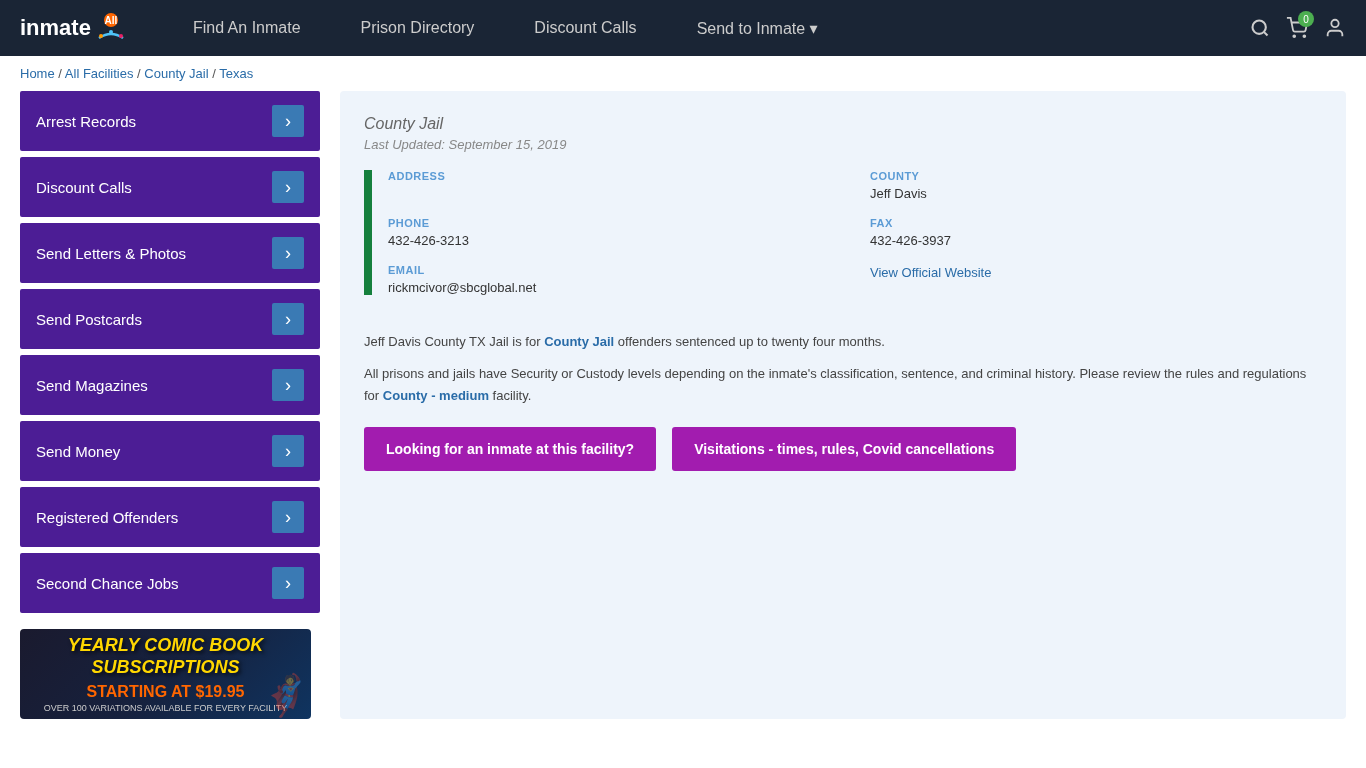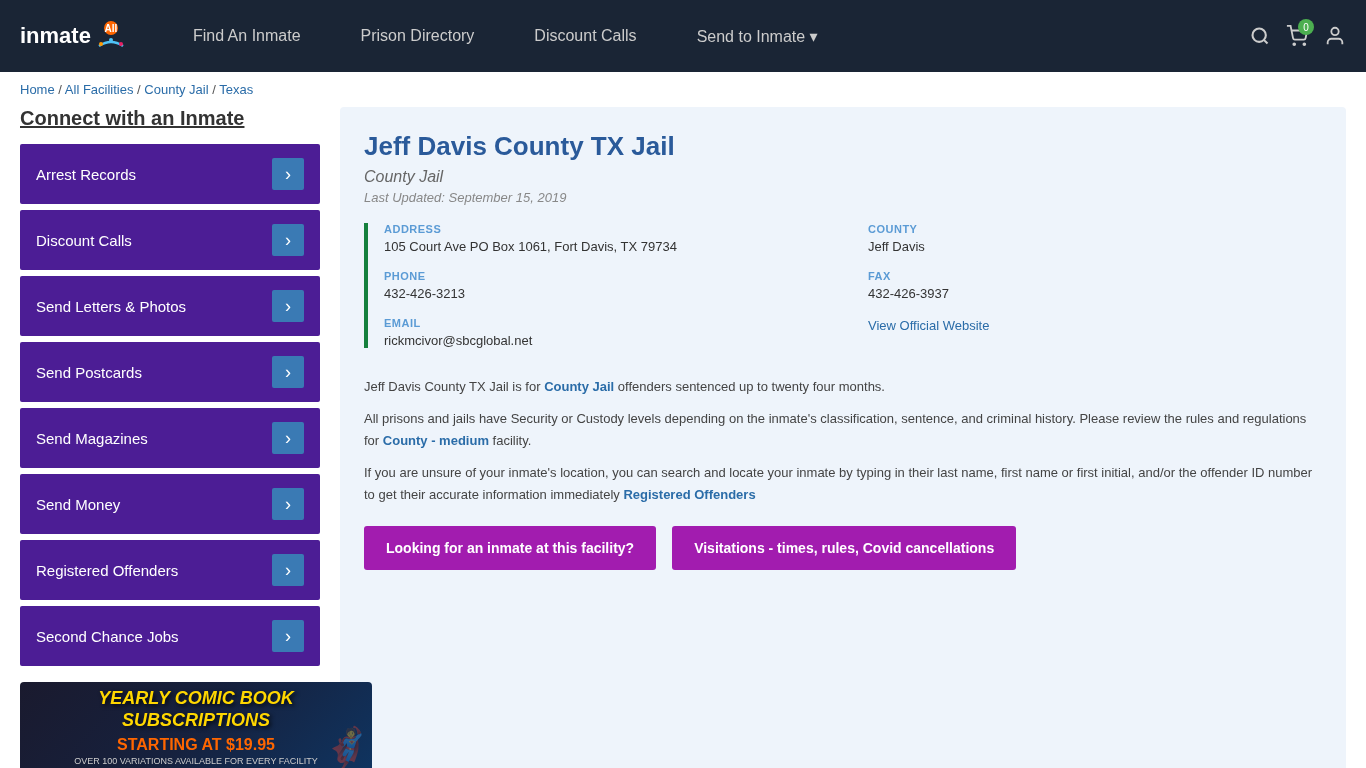--- a/index.html
+++ b/index.html
@@ -4,21 +4,21 @@
   <style>
     * { margin: 0; padding: 0; box-sizing: border-box; }
     body { font-family: Arial, sans-serif; font-size: 14px; color: #333; background: #fff; }
 
     
     .header {
       background: #1a2535;
       display: flex;
       align-items: center;
       padding: 0 20px;
-      height: 72px;
+      height: 56px;
     }
     .logo {
       display: flex;
       align-items: center;
       margin-right: 40px;
     }
     .logo-text {
       color: #fff;
       font-size: 22px;
       font-weight: bold;
@@ -134,21 +134,21 @@
       height: 32px;
       display: flex;
       align-items: center;
       justify-content: center;
       border-radius: 2px;
     }
 
     
     .ad-banner {
       margin-top: 16px;
-      width: 352px;
+      width: 291px;
       height: 90px;
       background: linear-gradient(135deg, #1a1a2e 0%, #16213e 50%, #0f3460 100%);
       border-radius: 4px;
       overflow: hidden;
       position: relative;
       display: flex;
       align-items: center;
       justify-content: center;
       flex-direction: column;
       padding: 10px;
@@ -205,23 +205,23 @@
     .facility-updated {
       font-size: 13px;
       color: #888;
       font-style: italic;
       margin-bottom: 18px;
     }
     .info-grid {
       display: grid;
       grid-template-columns: 1fr 1fr;
       gap: 16px 30px;
-      border-left: 4px solid #15803d;
+      border-left: 8px solid #15803d;
       padding-left: 16px;
-      margin-bottom: 28px;
+      margin-bottom: 36px;
     }
     .info-label {
       font-size: 11px;
       font-weight: bold;
       color: #5b9bd5;
       letter-spacing: 0.5px;
       text-transform: uppercase;
       margin-bottom: 4px;
     }
     .info-value {
@@ -314,21 +314,20 @@
   <a href="#">All Facilities</a>
   <span> / </span>
   <a href="#">County Jail</a>
   <span> / </span>
   <a href="#">Texas</a>
 </div>
 
 <div class="main">
 
   <aside class="sidebar">
-    <h2 class="sidebar-title">Connect with an Inmate</h2>
 
     <a class="sidebar-item" href="#">
       <span>Arrest Records</span>
       <span class="sidebar-arrow">›</span>
     </a>
     <a class="sidebar-item" href="#">
       <span>Discount Calls</span>
       <span class="sidebar-arrow">›</span>
     </a>
     <a class="sidebar-item" href="#">
@@ -358,28 +357,26 @@
 
     <div class="ad-banner">
       <div class="ad-banner-title">YEARLY COMIC BOOK<br>SUBSCRIPTIONS</div>
       <div class="ad-banner-sub">STARTING AT $19.95</div>
       <div class="ad-banner-desc">OVER 100 VARIATIONS AVAILABLE FOR EVERY FACILITY</div>
       <div class="ad-banner-heroes">🦸</div>
     </div>
   </aside>
 
   <div class="facility-content">
-    <h1 class="facility-name">Jeff Davis County TX Jail</h1>
     <div class="facility-type">County Jail</div>
     <div class="facility-updated">Last Updated: September 15, 2019</div>
 
     <div class="info-grid">
       <div>
         <div class="info-label">ADDRESS</div>
-        <div class="info-value">105 Court Ave PO Box 1061, Fort Davis, TX 79734</div>
       </div>
       <div>
         <div class="info-label">COUNTY</div>
         <div class="info-value">Jeff Davis</div>
       </div>
       <div>
         <div class="info-label">PHONE</div>
         <div class="info-value">432-426-3213</div>
       </div>
       <div>
@@ -394,23 +391,20 @@
         <a class="info-link" href="#">View Official Website</a>
       </div>
     </div>
 
     <p class="description">
       Jeff Davis County TX Jail is for <a href="#">County Jail</a> offenders sentenced up to twenty four months.
     </p>
     <p class="description">
       All prisons and jails have Security or Custody levels depending on the inmate's classification, sentence, and criminal history. Please review the rules and regulations for <a href="#" class="desc-green">County - medium</a> facility.
     </p>
-    <p class="description">
-      If you are unsure of your inmate's location, you can search and locate your inmate by typing in their last name, first name or first initial, and/or the offender ID number to get their accurate information immediately <a href="#">Registered Offenders</a>
-    </p>
 
     <div class="action-buttons">
       <button class="btn-green">Looking for an inmate at this facility?</button>
       <button class="btn-green">Visitations - times, rules, Covid cancellations</button>
     </div>
   </div>
 
 </div>
 
 </body></html>

